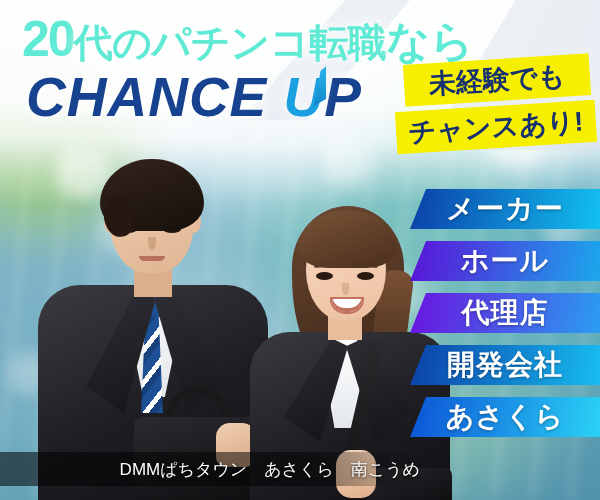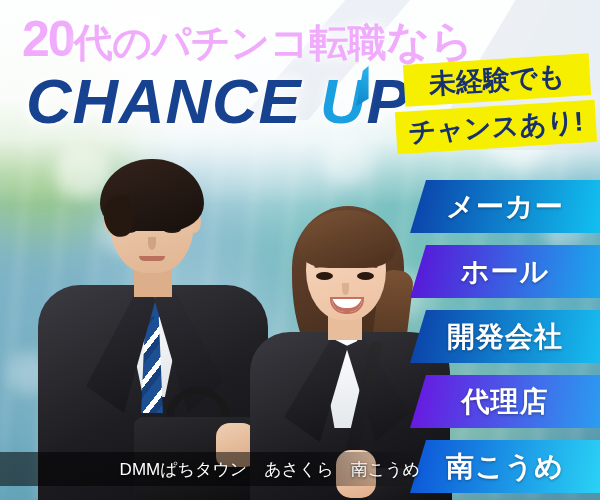--- a/index.html
+++ b/index.html
@@ -209,29 +209,29 @@
   }
   .woman .bag {
     position:absolute; left:118px; top:268px; width:84px; height:40px;
     background:linear-gradient(160deg,#26262a,#0d0d10); border-radius:7px;
   }
 
   
   .headline {
     position:absolute; left:22px; top:14px; width:460px;
     font-size:43px; font-weight:700; line-height:1;
-    color:#f0abfc; letter-spacing:-.5px; white-space:nowrap;
+    color:#5eead4; letter-spacing:-.5px; white-space:nowrap;
     text-shadow:0 0 10px rgba(255,255,255,.95), 0 0 20px rgba(255,255,255,.8);
   }
   .headline .age { font-size:50px; letter-spacing:-2px; }
   .headline .sm  { font-size:39px; }
 
   .chance {
     position:absolute; left:26px; top:70px;
-    font-size:63px; font-weight:700; font-style:italic;
+    font-size:55px; font-weight:700; font-style:italic;
     line-height:1; letter-spacing:1px; color:#16428f;
     text-shadow:0 0 12px rgba(255,255,255,.98), 0 0 24px rgba(255,255,255,.85),
                 2px 2px 0 rgba(255,255,255,.6);
   }
   .chance .up-u {
     position:relative; color:#1a9fe0; display:inline-block;
     text-shadow:0 0 12px rgba(255,255,255,.95);
   }
   .chance .up-u .swoosh {
     position:absolute; right:-2px; top:-4px; width:15px; height:40px;
@@ -251,26 +251,27 @@
     font-size:27px; transform:rotate(-3.6deg);
   }
   .badge-2 {
     left:396px; top:106px; width:200px; height:42px;
     font-size:27px; transform:rotate(-3.6deg);
   }
 
   
   .cats { position:absolute; right:0; top:180px; width:200px; }
   .cat {
-    position:relative; width:190px; height:53px; margin-bottom:12px;
+    position:relative; width:190px; height:40px; margin-bottom:12px;
     margin-left:10px;
     clip-path:polygon(16px 0,100% 0,100% 100%,0 100%);
     display:flex; align-items:center; justify-content:center;
     color:#fff; font-size:28px; font-weight:700; letter-spacing:1px;
     text-shadow:0 1px 3px rgba(0,0,0,.35);
+    margin-top:9px;
   }
 
   
   .caption-bar {
     position:absolute; left:0; bottom:14px; width:420px; height:34px;
     background:linear-gradient(90deg, rgba(0,0,0,.55) 0%, rgba(0,0,0,.5) 72%, rgba(0,0,0,0) 100%);
     display:flex; align-items:center;justify-content:flex-end;
   }
   .caption-text {
     color:#fff; font-size:17px; padding-left:44px; white-space:nowrap;
@@ -357,28 +358,28 @@
     <span>チャンスあり!</span>
   </div>
 
   <div class="cats">
     <div class="cat" style="background: linear-gradient(100deg, rgb(11, 63, 168) 0%, rgb(18, 192, 240) 100%);">
       <span>メーカー</span>
     </div>
     <div class="cat" style="background: linear-gradient(100deg, rgb(91, 18, 216) 0%, rgb(27, 168, 236) 100%); align-items: center;">
       <span>ホール</span>
     </div>
+    <div class="cat" style="background: linear-gradient(100deg, rgb(106, 20, 224) 0%, rgb(42, 157, 240) 100%);">
+      <span>代理店</span>
+    </div>
     <div class="cat" style="background: linear-gradient(100deg, rgb(11, 63, 168) 0%, rgb(23, 189, 240) 100%);">
       <span>開発会社</span>
     </div>
-    <div class="cat" style="background: linear-gradient(100deg, rgb(106, 20, 224) 0%, rgb(42, 157, 240) 100%);">
-      <span>代理店</span>
-    </div>
     <div class="cat" style="background: linear-gradient(100deg, rgb(12, 83, 214) 0%, rgb(42, 210, 245) 100%);">
-      <span>南こうめ</span>
+      <span>あさくら</span>
     </div>
   </div>
 
   <div class="caption-bar">
     <span class="caption-text">DMMぱちタウン　あさくら　南こうめ</span>
   </div>
 
 </div>
 
 </body></html>

